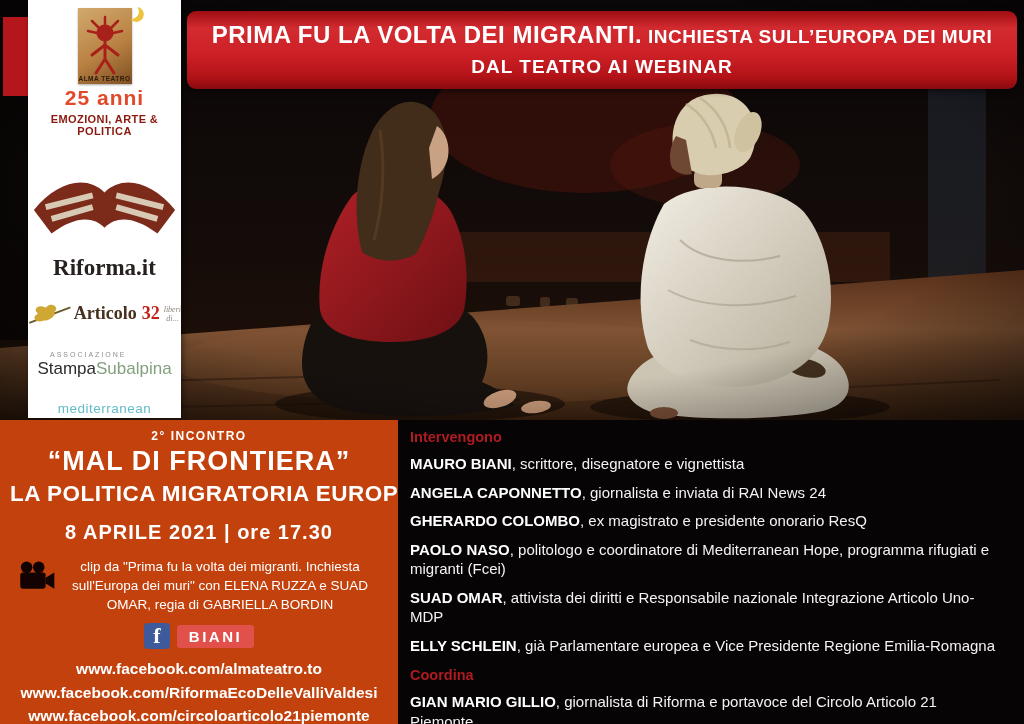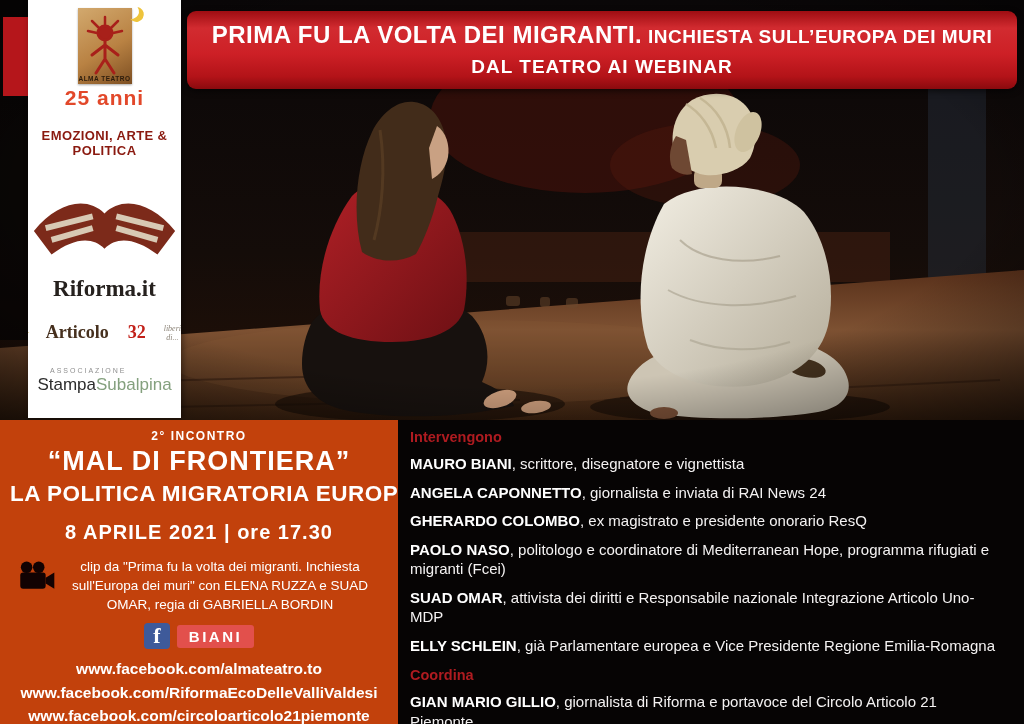--- a/index.html
+++ b/index.html
@@ -35,25 +35,25 @@
   .alma-rect {
     position:relative; width:54px; height:76px; margin:0 auto;
     background:linear-gradient(150deg,#d2a96e 0%, #b98243 55%, #7d4f22 100%);
     box-shadow:0 1px 2px rgba(0,0,0,.35);
   }
   .crescent { position:absolute; right:-7px; top:-4px; width:15px; height:15px; border-radius:50%;
     box-shadow:4px 4px 0 0 #eec43c; transform:rotate(-14deg); }
   .alma-name { font-size:6.5px; font-weight:700; color:#2c1c0c; letter-spacing:.5px;
     position:absolute; bottom:2px; width:100%; }
   .alma-anni { margin-top:2px; font-size:21px; font-weight:800; color:#e2482a; letter-spacing:1px; }
-  .alma-tag  { margin-top:18px; font-size:13px; font-weight:700; color:#8a190f; letter-spacing:.4px; }
+  .alma-tag  { margin-top:3px; font-size:11px; font-weight:700; color:#8a190f; letter-spacing:.4px; }
   .riforma { margin-top:24px; position:relative; }
   .riforma-text { font-family:"Liberation Serif", serif; font-size:23px; color:#26211e; font-weight:700; }
   .riforma-book { position:relative; top:2px; margin-right:-2px; }
-  .articolo { margin-top:20px; display:flex; align-items:center; justify-content:center; gap:16px; }
+  .articolo { margin-top:20px; display:flex; align-items:center; justify-content:center; gap:2px; }
   .articolo-word { font-family:"Liberation Serif", serif; font-size:18px; color:#46301e; font-weight:700; }
   .articolo-num  { font-family:"Liberation Serif", serif; font-size:18px; color:#c2211a; font-weight:700; margin-left:3px; }
   .articolo-script { font-family:"Liberation Serif", serif; font-style:italic; font-size:8px; color:#8c8478; margin-left:2px; }
   .stampa { margin-top:24px; }
   .stampa-top { font-size:7px; color:#8f8f8f; letter-spacing:2px; text-align:left; padding-left:22px; }
   .stampa-main { font-size:17px; margin-top:1px; }
   .stampa-a { color:#2d2d2d; }
   .stampa-b { color:#84a07e; }
   .hope { margin-top:22px; }
   .hope-line1 { font-size:13.5px; color:#63bcc9; letter-spacing:.5px; }

